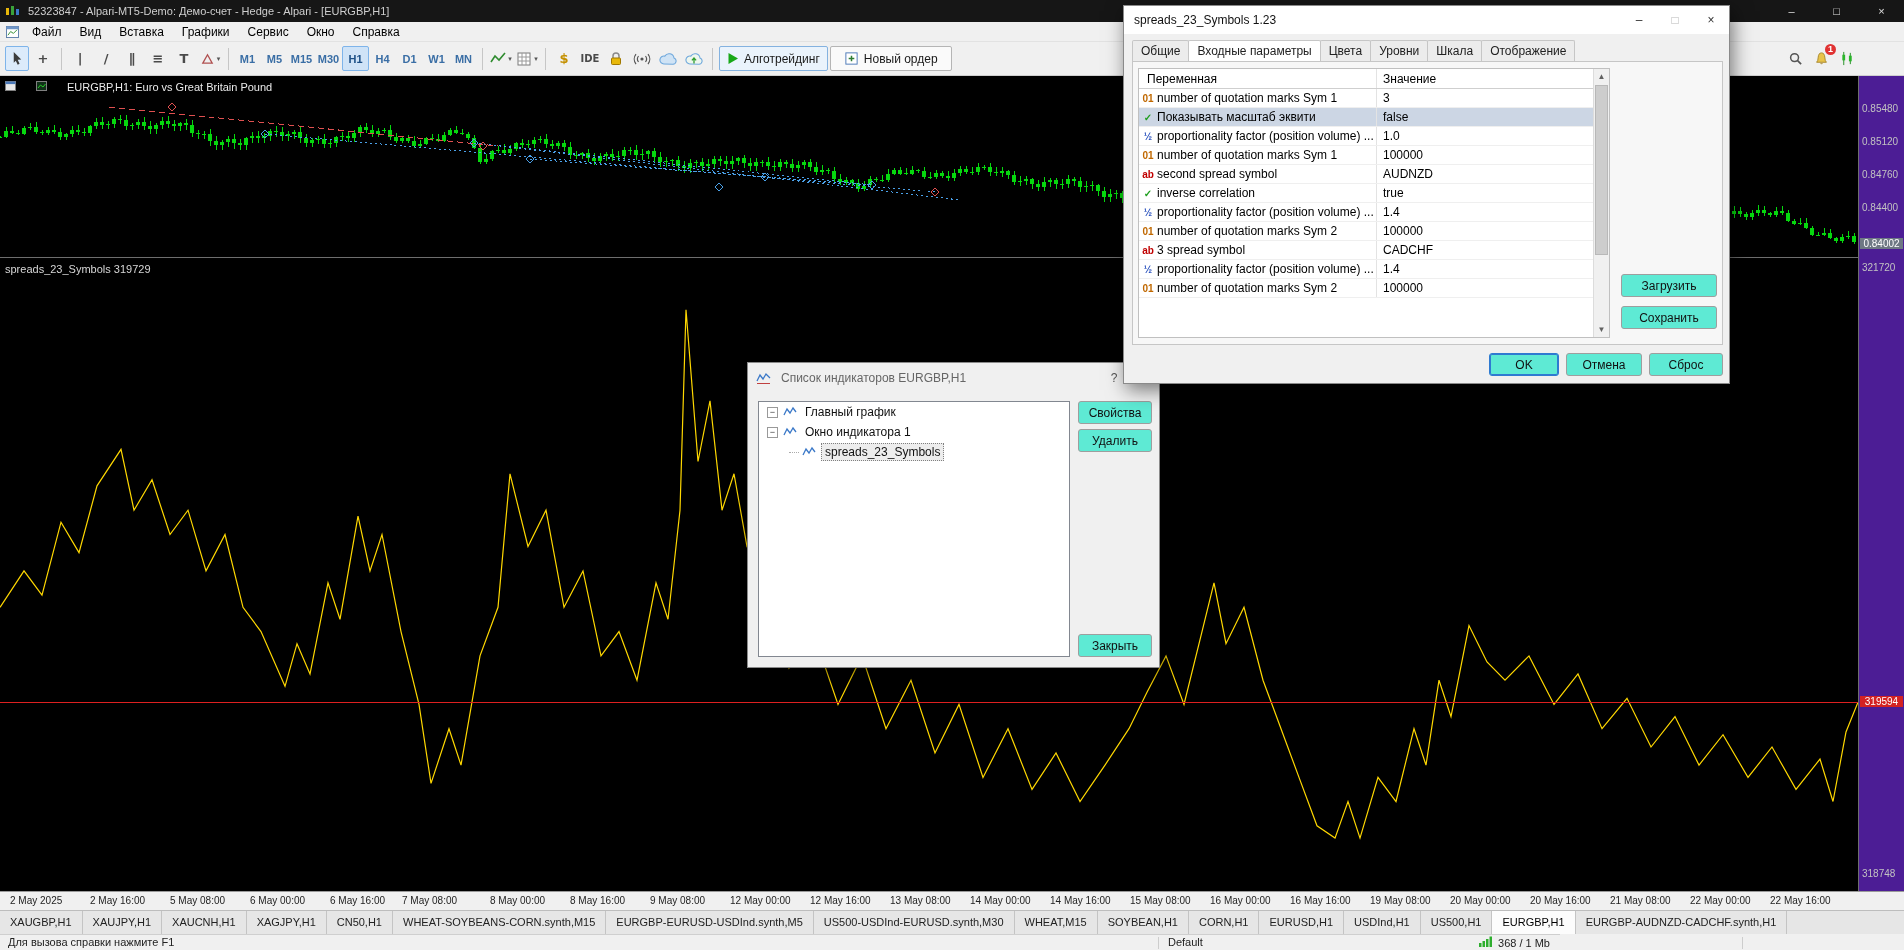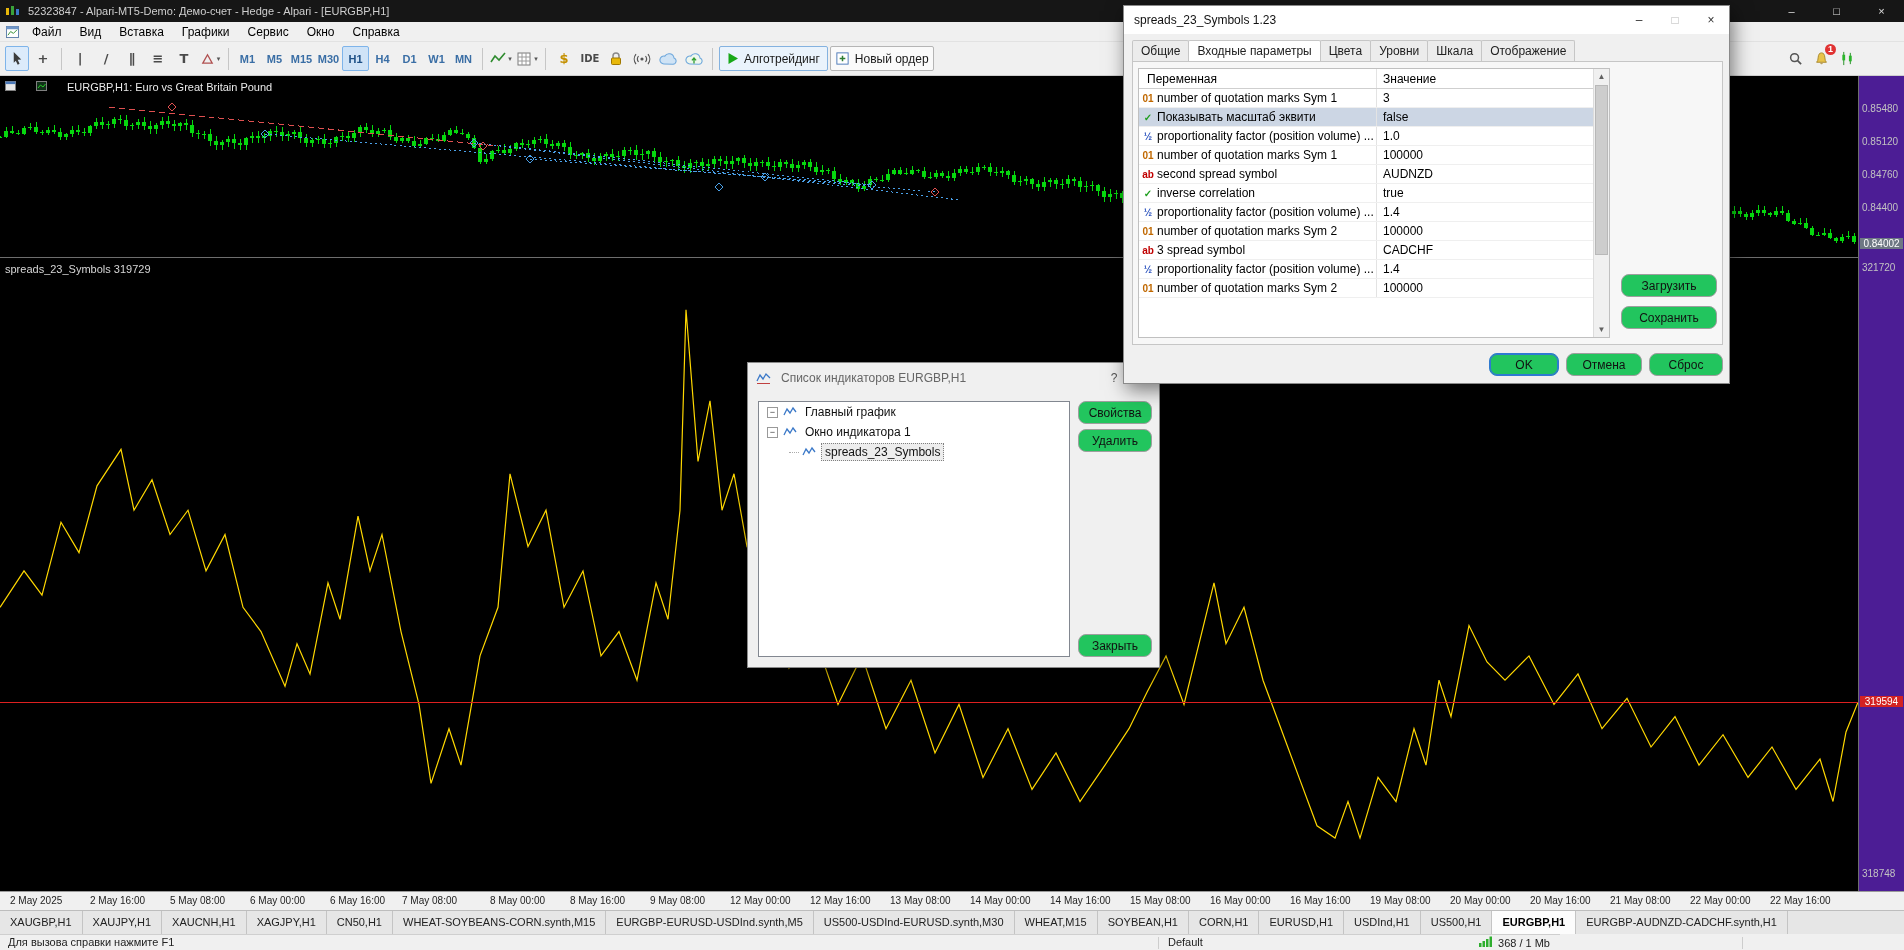--- a/index.html
+++ b/index.html
@@ -18,21 +18,21 @@
 .menubar{position:absolute;left:0;top:22px;width:1904px;height:20px;background:#f0f0f0;display:flex;align-items:center;border-bottom:1px solid #e2e2e2;z-index:5;}
 .menu-icon{margin:0 4px 0 6px;display:inline-flex;}
 .menu-item{font-size:12px;color:#000;padding:0 9px;line-height:20px;white-space:nowrap;}
 
 
 .toolbar{position:absolute;left:0;top:42px;width:1904px;height:34px;background:#f0f0f0;border-bottom:1px solid #cfcfcf;display:flex;align-items:center;padding-left:4px;z-index:5;}
 .tbtn{position:relative;display:inline-flex;align-items:center;justify-content:center;min-width:24px;height:25px;margin:0 1px;border:1px solid transparent;border-radius:2px;white-space:nowrap;}
 .tbtn .tico{font-size:13px;font-weight:bold;color:#4a4a4a;font-family:"DejaVu Sans",sans-serif;}
 .tbtn .tico.small{font-size:10px;}
 .tbtn.active{background:#dcebfb;border-color:#7eb4ea;}
-.tbtn.framed{border-color:#b5b5b5;background:#fafafa;padding:0 4px;}
+.tbtn.framed{border-color:#b5b5b5;background:#fafafa;padding:0 13px;}
 .tbtn.algo{border-color:#84b2e0;background:#eaf3fc;padding:0 7px;}
 .tbtn .tlabel{font-size:12px;margin-left:5px;color:#1a1a1a;}
 .caret{font-size:7px;color:#555;margin-left:2px;font-family:"DejaVu Sans",sans-serif;}
 .tsep{width:1px;height:22px;background:#c6c6c6;margin:0 5px;display:inline-block;flex:none;}
 .tfbtn{display:inline-flex;align-items:center;justify-content:center;min-width:27px;height:25px;border:1px solid transparent;font-size:11px;font-weight:bold;color:#3a6ea5;border-radius:2px;}
 .tfbtn.active{background:#cfe3f7;border-color:#7eb4ea;color:#1c4f86;}
 .toolbar-right{position:absolute;right:44px;top:4px;display:flex;align-items:center;}
 .badge{position:absolute;top:-3px;right:-4px;background:#e03232;color:#fff;font-size:9px;line-height:11px;padding:0 3px;border-radius:7px;font-weight:bold;}
 
 
@@ -43,21 +43,21 @@
 #price-scale{position:absolute;left:1858px;top:0;width:46px;height:815px;background:#4c1d95;border-left:1px solid #6e6e6e;}
 .ps-lab{position:absolute;left:3px;color:#c2c2c2;font-size:10px;white-space:nowrap;}
 .ps-lab.cur{left:1px;right:1px;background:#6e7884;color:#fff;padding:0 2px;text-align:center;}
 .ps-lab.curred{left:1px;right:1px;background:#d42222;color:#fff;padding:0 2px;text-align:center;}
 
 
 #time-axis{position:absolute;left:0;top:891px;width:1904px;height:19px;background:#f0f0f0;border-top:1px solid #9a9a9a;}
 .ta-lab{position:absolute;top:3px;font-size:10px;color:#222;white-space:nowrap;}
 #symbol-tabs{position:absolute;left:0;top:910px;width:1904px;height:24px;background:#e6e6e6;border-top:1px solid #bdbdbd;display:flex;}
 .stab{font-size:11px;color:#222;line-height:22px;padding:0 10px;border-right:1px solid #c4c4c4;white-space:nowrap;}
-.stab.active{background:#fcfcfc;font-weight:bold;color:#000;}
+.stab.active{background:#fcfcfc;font-weight:normal;color:#000;}
 .statusbar{position:absolute;left:0;top:934px;width:1560px;height:16px;background:#f0f0f0;border-top:1px solid #cfcfcf;font-size:11px;color:#222;}
 .sb-help{position:absolute;left:8px;top:1px;}
 .sb-profile{position:absolute;left:1168px;top:1px;}
 .sb-right{position:absolute;right:10px;top:1px;display:flex;align-items:center;gap:5px;}
 .sb-sep{position:absolute;top:2px;width:1px;height:12px;background:#cdcdcd;}
 
 
 .dlg{position:absolute;background:#f0f0f0;border:1px solid #8a8a8a;box-shadow:3px 6px 18px rgba(0,0,0,0.5);}
 .props-dlg{left:1123px;top:5px;width:607px;height:379px;z-index:50;}
 .list-dlg{left:747px;top:362px;width:413px;height:306px;z-index:40;}
@@ -81,21 +81,21 @@
 .pd-head{border-bottom:1px solid #cfcfcf;height:20px;line-height:20px;}
 .pd-c1{width:237px;display:flex;overflow:hidden;}
 .pd-head .pd-c1{padding-left:8px;}
 .pd-c2{flex:1;border-left:1px solid #e3e3e3;padding-left:6px;overflow:hidden;white-space:nowrap;}
 .p-ico{width:18px;text-align:center;font-size:10px;font-weight:bold;flex:none;}
 .p-name{white-space:nowrap;overflow:hidden;}
 .pd-scroll{position:absolute;right:0;top:0;bottom:0;width:16px;background:#f0f0f0;border-left:1px solid #dcdcdc;}
 .pd-sarr{position:absolute;left:0;width:15px;height:15px;font-size:8px;line-height:15px;text-align:center;color:#606060;}
 .pd-sarr.up{top:0;}.pd-sarr.down{bottom:0;}
 .pd-thumb{position:absolute;left:1px;top:16px;width:13px;height:170px;background:#cdcdcd;border:1px solid #b8b8b8;}
-.wbtn{position:absolute;height:23px;background:#22c55e;border:1px solid #9e9e9e;font-size:12px;color:#111;font-family:inherit;border-radius:8px;}
+.wbtn{position:absolute;height:23px;background:#5eead4;border:1px solid #9e9e9e;font-size:12px;color:#111;font-family:inherit;border-radius:3px;}
 .props-dlg .side1{left:497px;top:268px;width:96px;}
 .props-dlg .side2{left:497px;top:300px;width:96px;}
 .props-dlg .ok{left:365px;top:347px;width:70px;box-shadow:inset 0 0 0 1px #2f7ad1;border-color:#2f7ad1;}
 .props-dlg .cancel{left:442px;top:347px;width:76px;}
 .props-dlg .reset{left:525px;top:347px;width:74px;}
 
 .ld-list{position:absolute;left:10px;top:38px;width:312px;height:256px;background:#fff;border:1px solid #828790;}
 .tree-row{display:flex;align-items:center;height:20px;font-size:12px;padding-left:8px;color:#111;}
 .tree-row.child{padding-left:30px;}
 .toggle{width:11px;height:11px;border:1px solid #999;background:#fff;font-size:9px;line-height:9px;text-align:center;color:#333;margin-right:5px;flex:none;}

